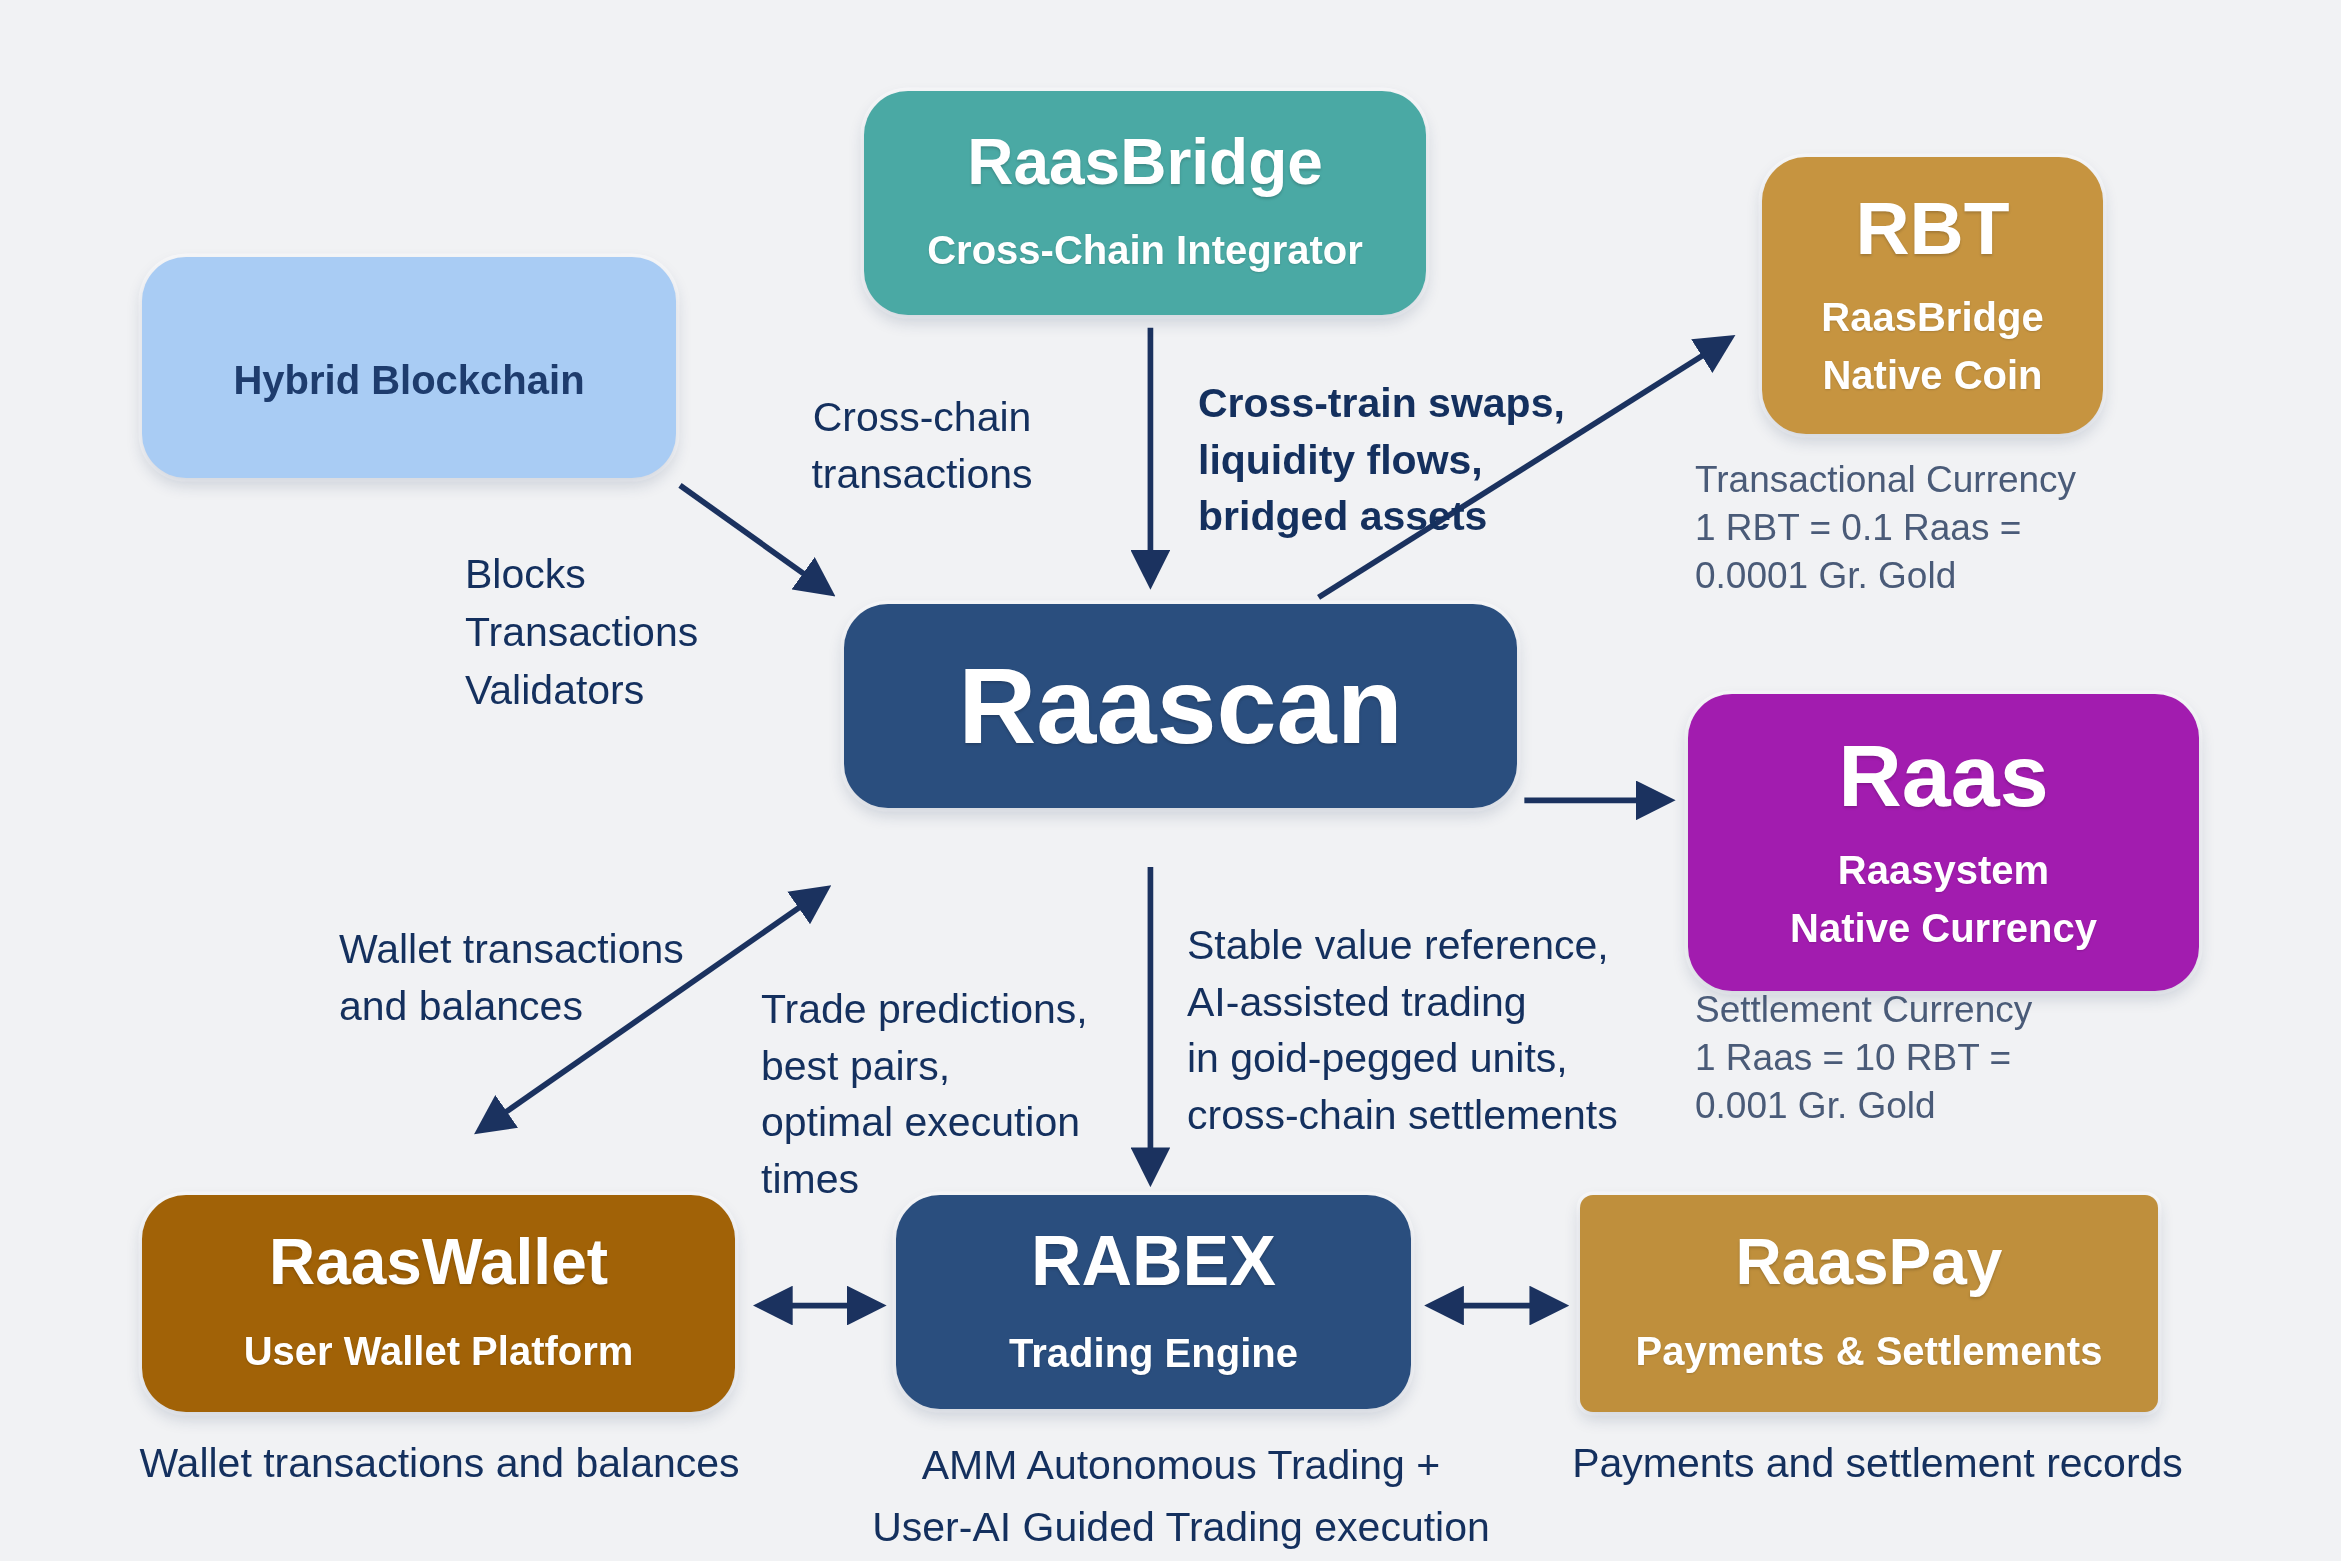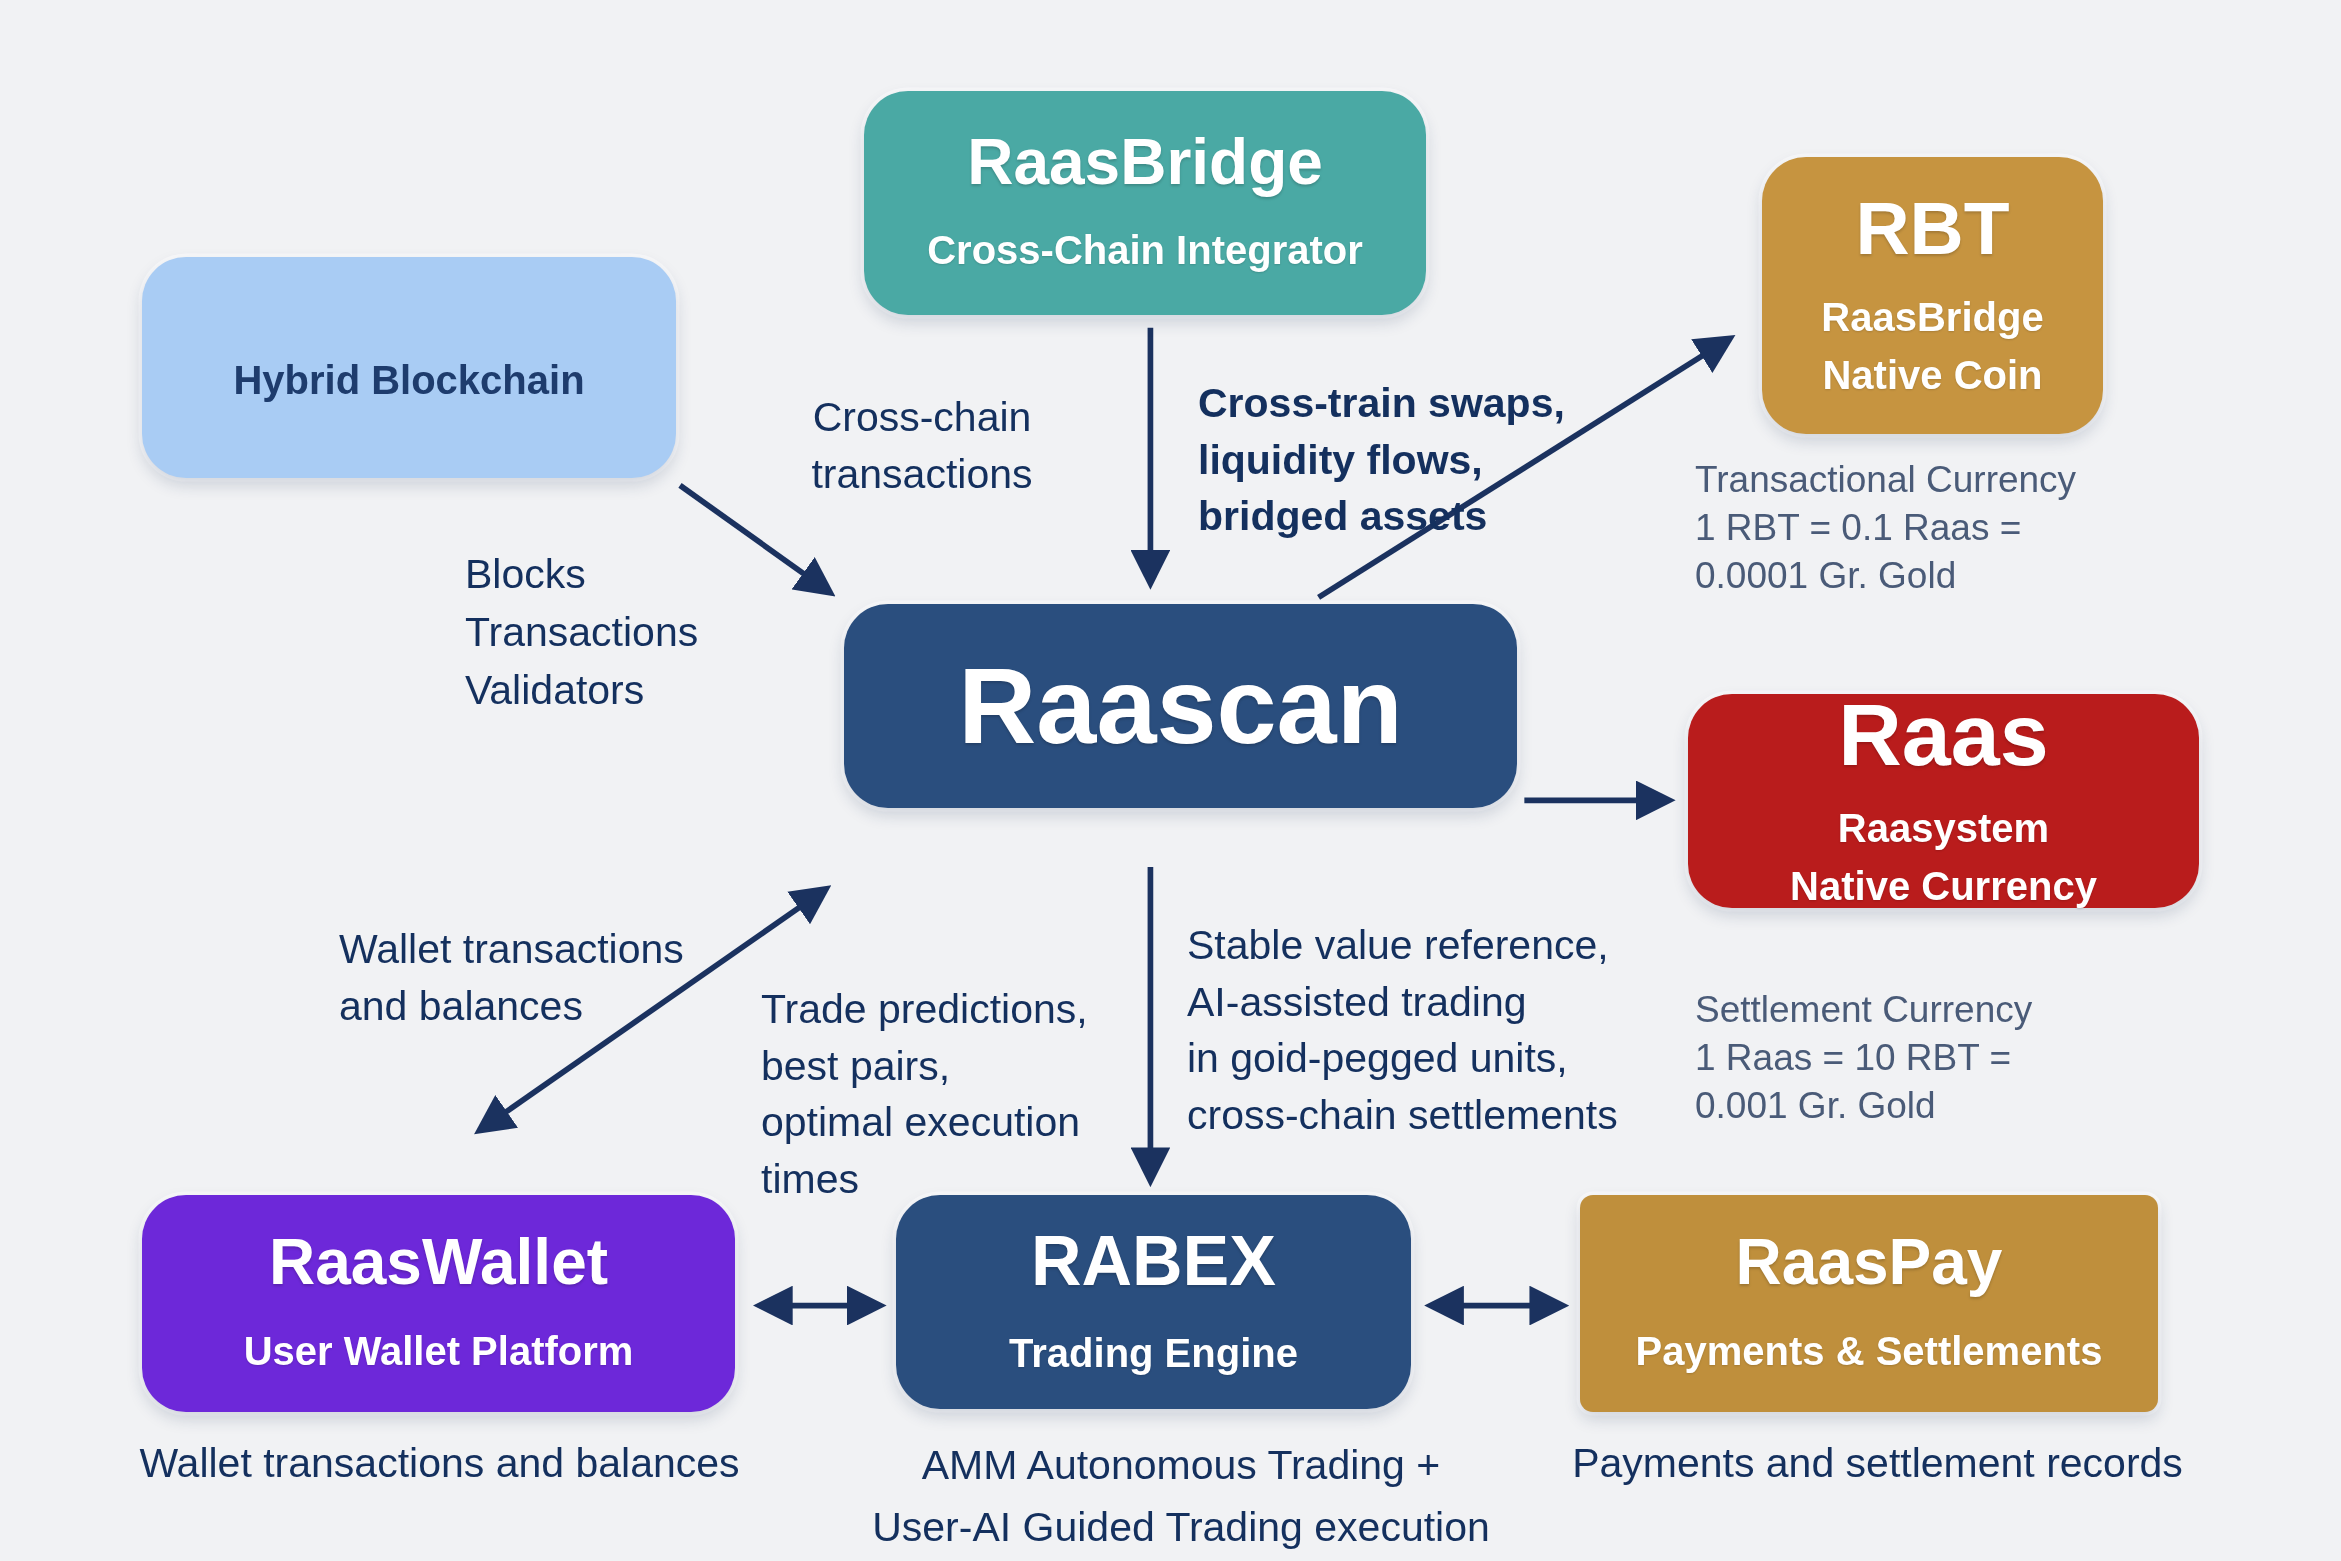--- a/index.html
+++ b/index.html
@@ -20,24 +20,24 @@
     text-shadow:0 1.4px 2.1px rgba(0,0,0,.15);}
   .raasbridge{left:864px;top:91px;width:562px;height:224px;background:#4aa9a4;}
   .raasmatrix{left:142px;top:257px;width:534px;height:221px;background:#a9ccf4;
     color:#1e3c6d;}
   .raasmatrix .node-title,.raasmatrix .node-sub{text-shadow:none;}
   .rbt{left:1762px;top:157px;width:341px;height:277px;background:#c69440;}
   .rbt .node-title{font-size:75px;}
   .rbt .node-sub{margin-top:18.5px;}
   .raascan{left:844px;top:604px;width:673px;height:204px;background:#2a4e7e;}
   .raascan .node-title{font-size:108px;}
-  .raas{left:1688px;top:694px;width:511px;height:214px;background:#b91c1c;}
+  .raas{left:1688px;top:694px;width:511px;height:297px;background:#a21caf;}
   .raas .node-title{font-size:88px;}
   .raas .node-sub{margin-top:15.6px;}
-  .raaswallet{left:142px;top:1195px;width:593px;height:217px;background:#6d28d9;}
+  .raaswallet{left:142px;top:1195px;width:593px;height:217px;background:#a16207;}
   .rabex{left:896px;top:1195px;width:515px;height:214px;background:#2a4e7e;}
   .rabex .node-title{font-size:70px;}
   .raaspay{left:1580px;top:1195px;width:578px;height:217px;background:#bf8f3c;border-radius:13px;}
   .label{
     position:absolute;color:#14305e;font-size:41px;line-height:1.38;
     font-weight:500;white-space:nowrap;
   }
   .label.center{text-align:center;}
   .note{color:#4a5b78;font-weight:500;font-size:37px;line-height:1.3;}
   .caption{font-weight:500;text-align:center;}

